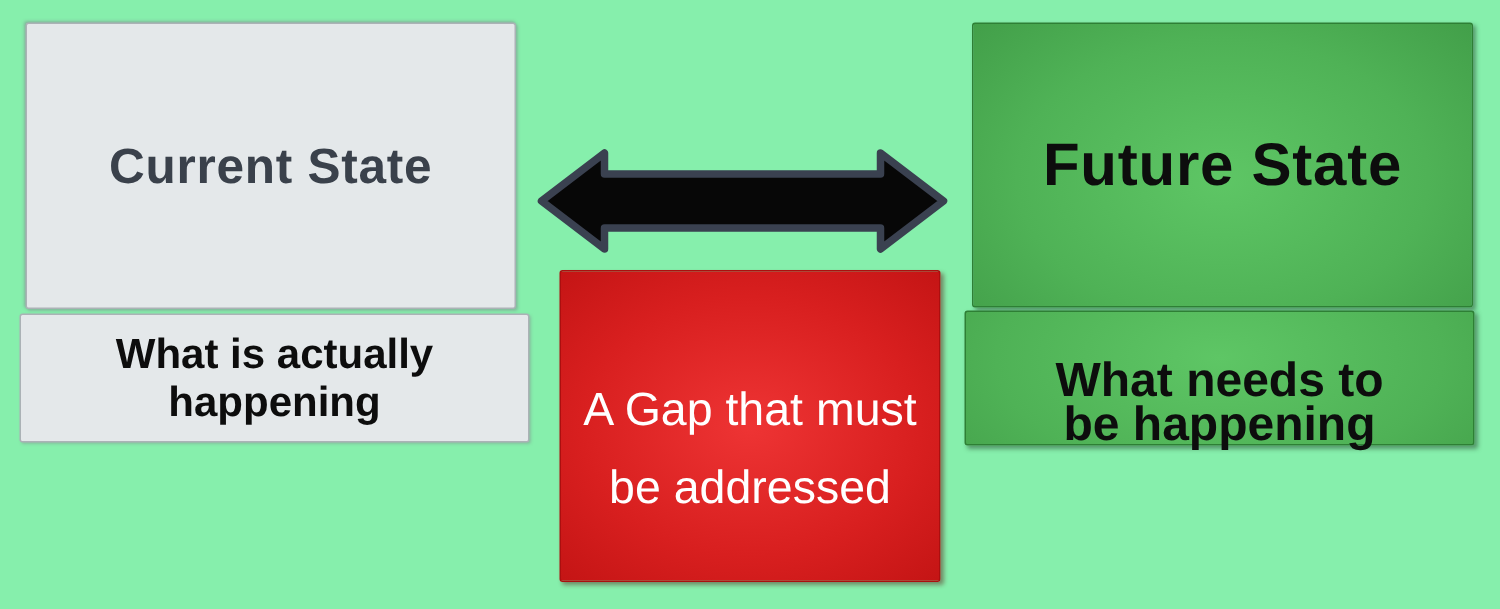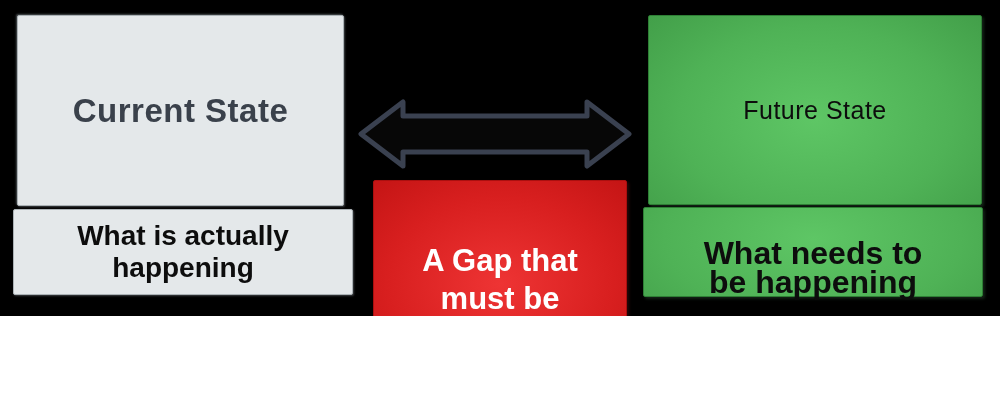--- a/index.html
+++ b/index.html
@@ -3,22 +3,22 @@
 <meta charset="utf-8">
 <style>
   html, body {
     margin: 0;
     padding: 0;
     background: #ffffff;
   }
   .canvas {
     position: relative;
     width: 1000px;
-    height: 316px;
-    background: #000000;
+    height: 406px;
+    background: #86efac;
     overflow: hidden;
     font-family: "Liberation Sans", sans-serif;
   }
   .panel {
     position: absolute;
     box-sizing: border-box;
     display: flex;
     align-items: center;
     justify-content: center;
     text-align: center;
@@ -58,22 +58,22 @@
   }
   .future-bottom {
     left: 643px; top: 207px; width: 340px; height: 90px;
     background: radial-gradient(ellipse 80% 160% at 50% 35%,
                 var(--future-center) 0%, #4fb256 55%, var(--future-edge) 100%);
     border: 1px solid var(--future-border);
     box-shadow: 2px 2px 3px rgba(40,70,45,0.5);
   }
   .future-title {
     color: var(--subtitle-color);
-    font-size: 25px;
-    font-weight: normal;
+    font-size: 40px;
+    font-weight: bold;
     letter-spacing: 0.5px;
   }
   .future-sub {
     color: var(--subtitle-color);
     font-size: 32px;
     font-weight: bold;
     line-height: 29px;
     max-width: 252px;
     margin-top: 31px;
   }
@@ -81,22 +81,22 @@
   .gap-box {
     left: 373px; top: 180px; width: 254px; height: 208px;
     background: radial-gradient(ellipse 75% 70% at 50% 50%,
                 var(--gap-center) 0%, #d81f1f 60%, var(--gap-edge) 100%);
     border: 1px solid var(--gap-border);
     box-shadow: 2px 2px 3px rgba(90,20,20,0.45);
   }
   .gap-label {
     color: var(--gap-text);
     font-size: 31px;
-    font-weight: bold;
-    line-height: 38px;
+    font-weight: normal;
+    line-height: 52px;
     max-width: 225px;
     margin-top: 30px;
   }
   
   .arrow-svg {
     position: absolute;
     left: 354px; top: 94px;
     width: 282px; height: 80px;
     overflow: visible;
   }

